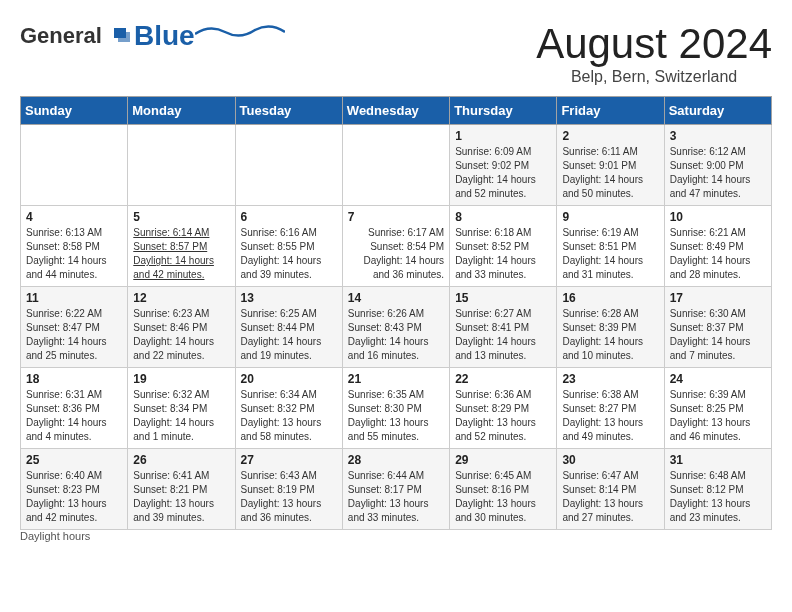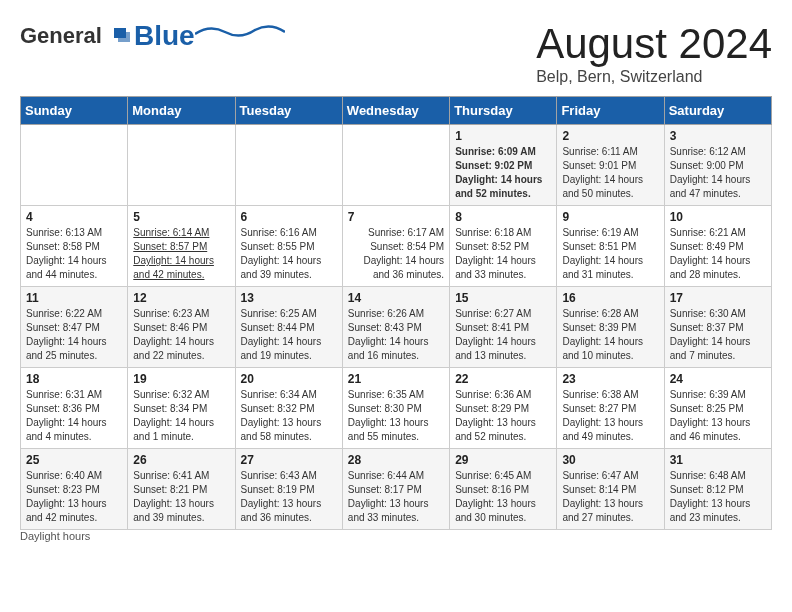--- a/index.html
+++ b/index.html
@@ -24,21 +24,21 @@
     .logo-text {
       display: flex;
       align-items: center;
       gap: 2px;
     }
     .logo-icon {
       width: 24px;
       height: 24px;
     }
     .title-section {
-      text-align: left;
+      text-align: center;
     }
     .month-title {
       font-size: 42px;
       font-weight: normal;
       color: #222;
     }
     .location {
       font-size: 16px;
       color: #444;
     }
@@ -130,21 +130,21 @@
       </tr>
   </thead>
   <tbody id="calendar-body">
   <tr>
         <td class="empty-cell" style="background: rgb(255, 255, 255);"></td>
         <td class="empty-cell" style="background: rgb(255, 255, 255);"></td>
         <td class="empty-cell" style="background: rgb(255, 255, 255);"></td>
         <td class="empty-cell" style="background: rgb(255, 255, 255);"></td>
         <td>
           <span class="day-num">1</span>
-          <div class="day-info" style="white-space: pre-line; font-weight: bold;">Sunrise: 6:09 AM
+          <div class="day-info" style="white-space: pre-line;">Sunrise: 6:09 AM
 Sunset: 9:02 PM
 Daylight: 14 hours
 and 52 minutes.</div>
         </td>
         <td>
           <span class="day-num">2</span>
           <div class="day-info" style="white-space: pre-line;">Sunrise: 6:11 AM
 Sunset: 9:01 PM
 Daylight: 14 hours
 and 50 minutes.</div>

